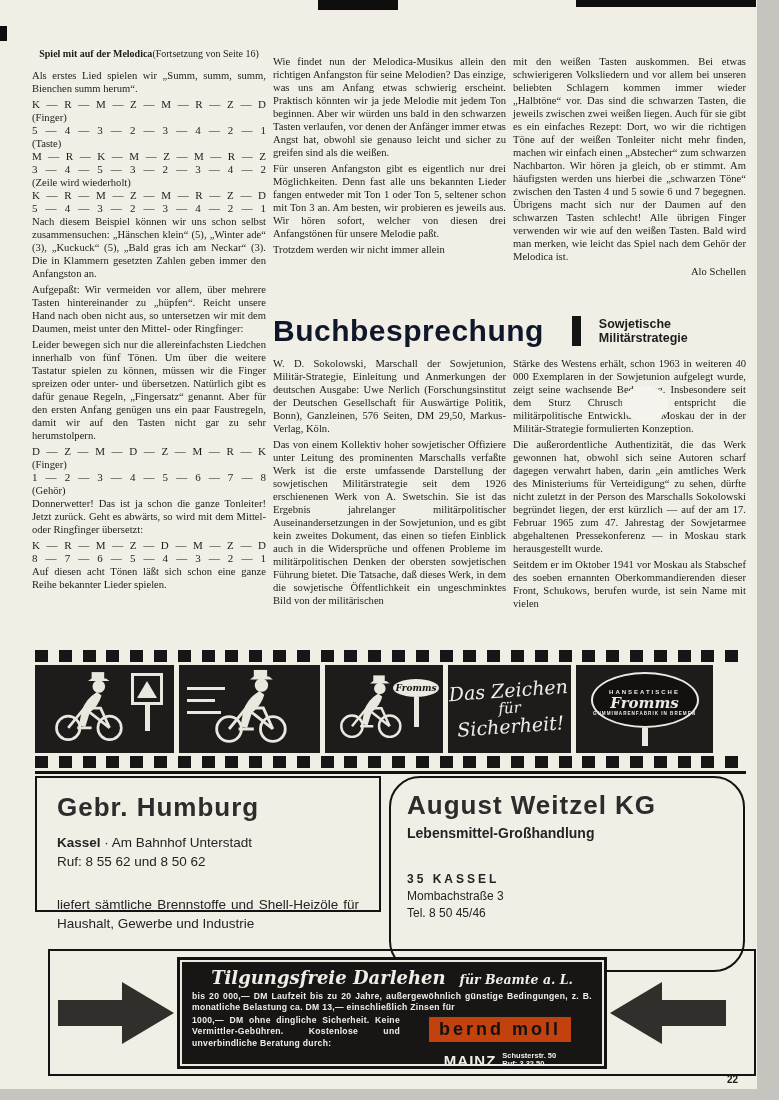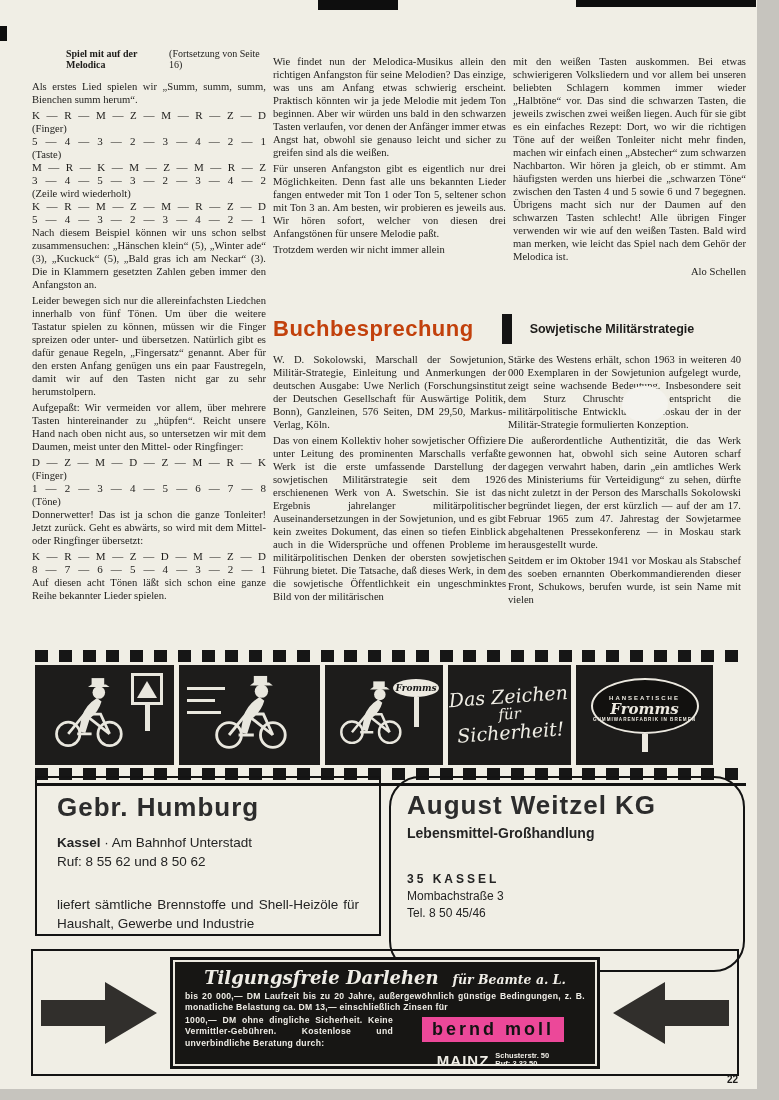--- a/index.html
+++ b/index.html
@@ -21,62 +21,62 @@
   .mark1 { left:318px; top:0; width:80px; height:10px; }
   .mark2 { left:576px; top:0; width:180px; height:7px; }
   .mark3 { left:0; top:26px; width:7px; height:15px; }
 
   
   .colA { position:absolute; left:32px; top:48px; width:234px; }
   .colB { position:absolute; left:273px; top:55px; width:233px; }
   .colC { position:absolute; left:513px; top:55px; width:233px; }
 
   .art-header {
-    display:flex; justify-content:space-between; align-items:baseline;
-    font-size:10px; font-weight:600; margin-bottom:10px;margin-left:34px;
+    display:flex; justify-content:center; align-items:baseline;
+    font-size:10px; font-weight:600; margin-bottom:10px;
   }
   .art-header-note { font-weight:400; }
 
   p.body {
     font-size:10.6px; line-height:13px;
     text-align:justify; margin:0 0 3px 0;
   }
   p.notation {
     font-size:11px; line-height:13px; margin:0;
     text-align:justify; text-align-last:justify;
   }
   p.lab { font-size:10.6px; line-height:13px; margin:0; }
   .byline { text-align:right; font-size:10.6px; margin-top:3px; }
 
   
   .review { position:absolute; left:273px; top:314px; width:473px; }
   .review-head { display:flex; align-items:center; margin-bottom:9px; }
   .review-title {
     font-family:"Liberation Sans", sans-serif; font-weight:700;
-    font-size:22px; letter-spacing:.5px; color:#c2410c;
+    font-size:30px; letter-spacing:.5px; color:#0f172a;
   }
   .review-bar { width:10px; height:30px; background:#141414; margin:0 18px 0 28px; }
   .review-sub {
     font-family:"Liberation Sans", sans-serif; font-weight:700; font-size:12.5px;
   }
-  .review-cols { display:flex; gap:2px; }
+  .review-cols { display:flex; gap:2px;justify-content:space-between; }
   .review-col { width:233px; }
 
   .scan-blob {
     position:absolute; background:#f4f3ee; border-radius:50%;
   }
   .blob1 { left:622px; top:386px; width:46px; height:36px; }
 
   
   .filmstrip { position:absolute; left:35px; top:650px; width:711px; }
   .sprockets {
     height:12px;
     background:repeating-linear-gradient(90deg,#161616 0 13px,transparent 13px 23.8px);
   }
-  .frames { display:flex; gap:5px; height:100px; margin:3px 0; width:681px; }
+  .frames { display:flex; gap:5px; height:88px; margin:3px 0; width:681px; }
   .frame {
     background:#1d1c1b; position:relative; overflow:hidden;
     display:flex; align-items:center; justify-content:center;
   }
   .f1{width:139px;} .f2{width:141px;} .f3{width:118px;} .f4{width:123px;} .f5{width:137px;}
   .film-rule { height:3px; background:#121212; margin-top:3px; width:711px; }
 
   .speed-lines span { position:absolute; height:3px; background:#e9e7de; left:8px; }
   .speed-lines .s1{ top:22px; width:38px; }
   .speed-lines .s2{ top:34px; width:28px; }
@@ -119,38 +119,38 @@
   .brand-logo .arc-top { font-family:"Liberation Sans", sans-serif; font-size:6px; font-weight:700; letter-spacing:2px; }
   .brand-logo .name { font-family:"DejaVu Serif", serif; font-style:italic; font-weight:700; font-size:15px; line-height:1.1; }
   .brand-logo .arc-bottom { font-family:"Liberation Sans", sans-serif; font-size:4.6px; font-weight:700; letter-spacing:1px; }
   .brand-logo .post { width:6px; height:18px; background:#ece9e0; margin:0 auto; }
 
   
   .adbox {
     position:absolute; border:2px solid #131313;
     font-family:"Liberation Sans", sans-serif; color:#242424;
   }
-  .humburg { left:35px; top:776px; width:346px; height:160px; padding:14px 20px; }
+  .humburg { left:35px; top:776px; width:346px; height:136px; padding:14px 20px; }
   .weitzel { left:389px; top:776px; width:356px; height:196px; padding:12px 16px;border-radius:31px; }
   .ad-title { font-weight:700; font-size:26px; letter-spacing:1px; color:#2c2c2c; margin:0 0 12px 0; }
   .weitzel .ad-title { margin-bottom:4px; }
   .ad-sub { font-weight:700; font-size:14px; margin:0 0 30px 0; }
   .ad-line { font-size:13.5px; margin:0 0 4px 0; }
   .ad-line .b { font-weight:700; }
   .humburg-body { font-size:13.5px; line-height:19px; margin-top:26px; text-align:justify; }
   .weitzel-bottom { display:flex; gap:28px; }
   .weitzel-addr { font-size:12px; line-height:17px; width:140px; }
   .weitzel-addr .big { font-weight:700; letter-spacing:3px; }
   .weitzel-desc { font-size:12px; line-height:17px; width:180px; text-align:justify; }
 
   
   .bottombox {
-    position:absolute; left:31px; top:949px; width:708px; height:127px;
+    position:absolute; left:48px; top:949px; width:708px; height:127px;
     border:2px solid #131313;
-    display:flex; align-items:center; justify-content:space-between;
+    display:flex; align-items:center; justify-content:flex-start;
     padding:0 8px;
   }
   .arrow svg { display:block; }
   .dark-ad {
     width:424px; height:106px;
     background:#171614;
     border:2px solid #ece9e0;
     box-shadow:0 0 0 3px #131313;
     color:#efede6;
     padding:5px 10px 4px 10px;
@@ -159,21 +159,21 @@
   .da-script { font-family:"DejaVu Serif", serif; font-style:italic; font-weight:700; font-size:18px; }
   .da-rest { font-family:"DejaVu Serif", serif; font-style:italic; font-weight:700; font-size:12.5px; margin-left:14px; }
   .da-body {
     font-family:"Liberation Sans", sans-serif; font-weight:700;
     font-size:8.6px; line-height:11.5px; text-align:justify; letter-spacing:.3px;
   }
   .da-row { display:flex; margin-top:1px; }
   .da-left { width:54%; padding-right:8px; }
   .da-right { width:46%; display:flex; flex-direction:column; align-items:center; }
   .bernd-box {
-    background:#ec4899; color:#131313;
+    background:#c2410c; color:#131313;
     font-family:"Liberation Sans", sans-serif; font-weight:700;
     font-size:18px; letter-spacing:3px; line-height:1;
     padding:3px 10px 4px 10px; margin-top:2px;
   }
   .mainz-row { display:flex; align-items:flex-start; gap:6px; margin-top:10px; }
   .mainz {
     font-family:"Liberation Sans", sans-serif; font-weight:700; font-size:15px; letter-spacing:1px;
   }
   .mainz-small {
     font-family:"Liberation Sans", sans-serif; font-weight:700;
@@ -202,26 +202,26 @@
     <p class="notation">K — R — M — Z — M — R — Z — D</p>
     <p class="lab">(Finger)</p>
     <p class="notation">5 — 4 — 3 — 2 — 3 — 4 — 2 — 1</p>
     <p class="lab">(Taste)</p>
     <p class="notation">M — R — K — M — Z — M — R — Z</p>
     <p class="notation">3 — 4 — 5 — 3 — 2 — 3 — 4 — 2</p>
     <p class="lab">(Zeile wird wiederholt)</p>
     <p class="notation">K — R — M — Z — M — R — Z — D</p>
     <p class="notation">5 — 4 — 3 — 2 — 3 — 4 — 2 — 1</p>
     <p class="body">Nach diesem Beispiel können wir uns schon selbst zusammensuchen: „Hänschen klein“ (5), „Winter ade“ (3), „Kuckuck“ (5), „Bald gras ich am Neckar“ (3). Die in Klammern gesetzten Zahlen geben immer den Anfangston an.</p>
+    <p class="body">Aufgepaßt: Wir vermeiden vor allem, über mehrere Tasten hintereinander zu „hüpfen“. Reicht unsere Hand nach oben nicht aus, so untersetzen wir mit dem Daumen, meist unter den Mittel- oder Ringfinger:</p>
     <p class="body">Leider bewegen sich nur die allereinfachsten Liedchen innerhalb von fünf Tönen. Um über die weitere Tastatur spielen zu können, müssen wir die Finger spreizen oder unter- und übersetzen. Natürlich gibt es dafür genaue Regeln, „Fingersatz“ genannt. Aber für den ersten Anfang genügen uns ein paar Faustregeln, damit wir auf den Tasten nicht gar zu sehr herumstolpern.</p>
-    <p class="body">Aufgepaßt: Wir vermeiden vor allem, über mehrere Tasten hintereinander zu „hüpfen“. Reicht unsere Hand nach oben nicht aus, so untersetzen wir mit dem Daumen, meist unter den Mittel- oder Ringfinger:</p>
     <p class="notation">D — Z — M — D — Z — M — R — K</p>
     <p class="lab">(Finger)</p>
     <p class="notation">1 — 2 — 3 — 4 — 5 — 6 — 7 — 8</p>
-    <p class="lab">(Töne)</p>
+    <p class="lab">(Gehör)</p>
     <p class="body">Donnerwetter! Das ist ja schon die ganze Tonleiter! Jetzt zurück. Geht es abwärts, so wird mit dem Mittel- oder Ringfinger übersetzt:</p>
     <p class="notation">K — R — M — Z — D — M — Z — D</p>
     <p class="notation">8 — 7 — 6 — 5 — 4 — 3 — 2 — 1</p>
     <p class="body">Auf diesen acht Tönen läßt sich schon eine ganze Reihe bekannter Lieder spielen.</p>
   </div>
 
   <div class="colB">
     <p class="body">Wie findet nun der Melodica-Musikus allein den richtigen Anfangston für seine Melodien? Das einzige, was uns am Anfang etwas schwierig erscheint. Praktisch könnten wir ja jede Melodie mit jedem Ton beginnen. Aber wir würden uns bald in den schwarzen Tasten verlaufen, vor denen der Anfänger immer etwas Angst hat, obwohl sie genauso leicht und sicher zu greifen sind als die weißen.</p>
     <p class="body">Für unseren Anfangston gibt es eigentlich nur drei Möglichkeiten. Denn fast alle uns bekannten Lieder fangen entweder mit Ton 1 oder Ton 5, seltener schon mit Ton 3 an. Am besten, wir probieren es jeweils aus. Wir hören sofort, welcher von diesen drei Anfangstönen für unsere Melodie paßt.</p>
     <p class="body">Trotzdem werden wir nicht immer allein</p>

